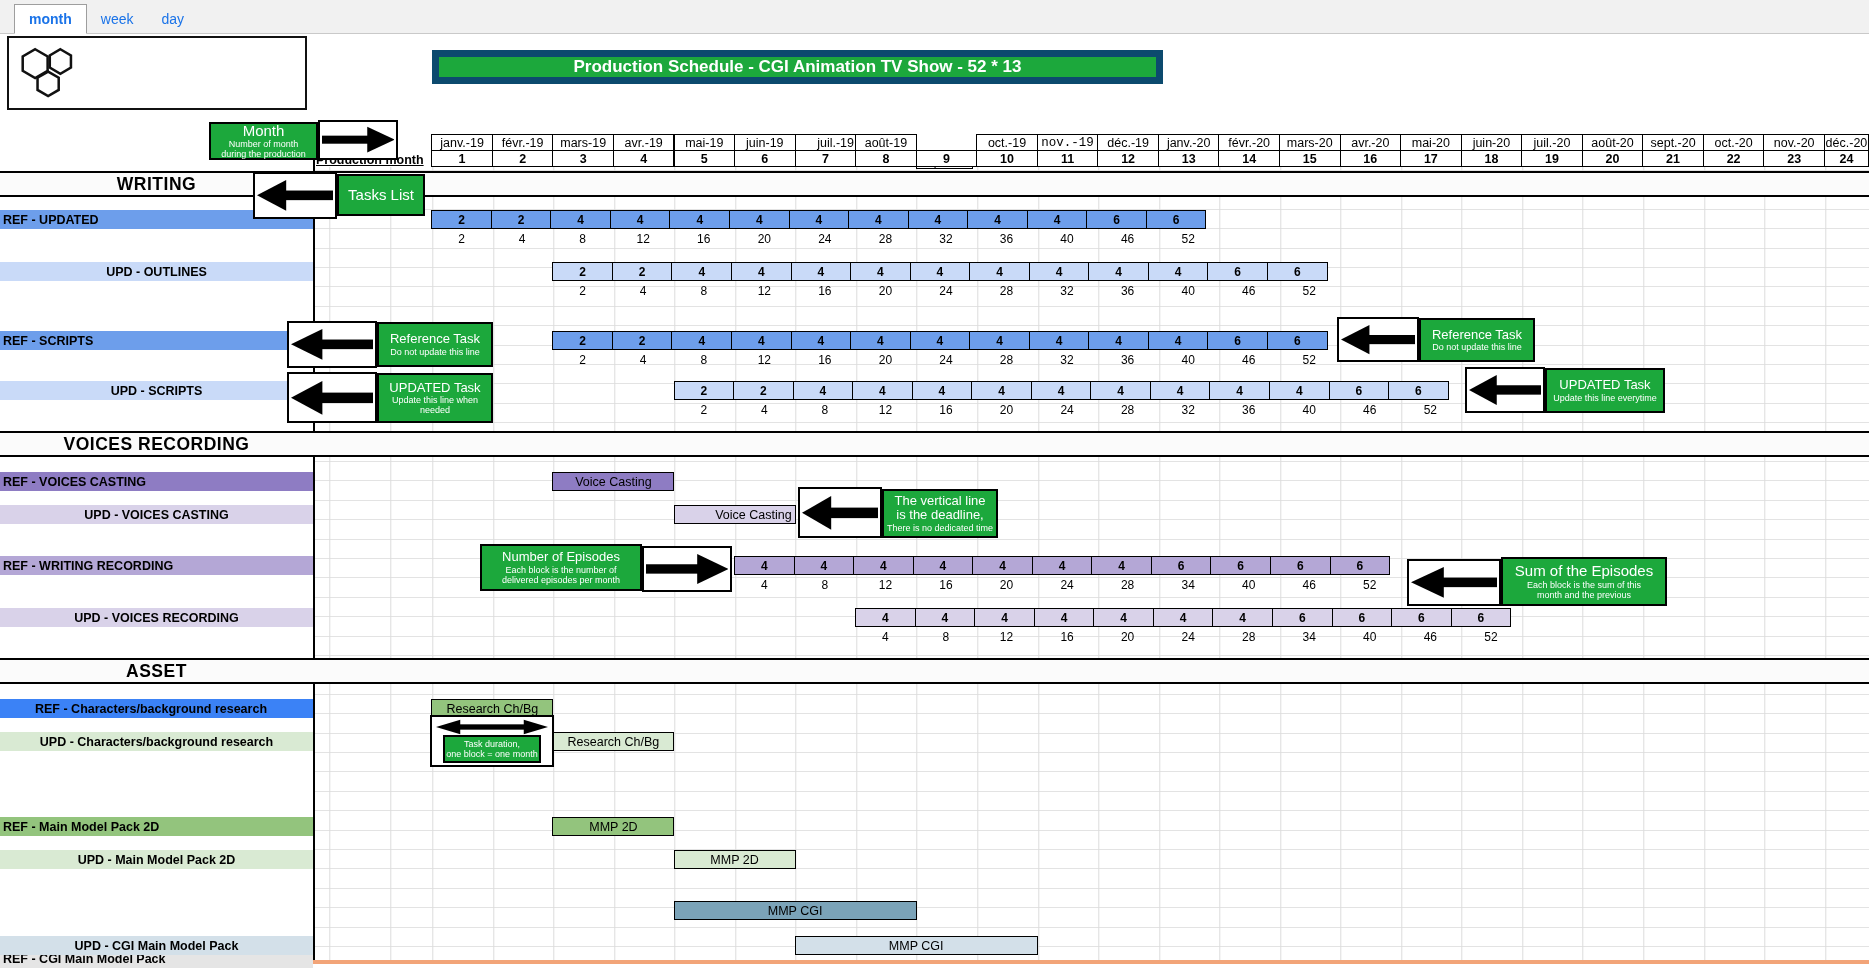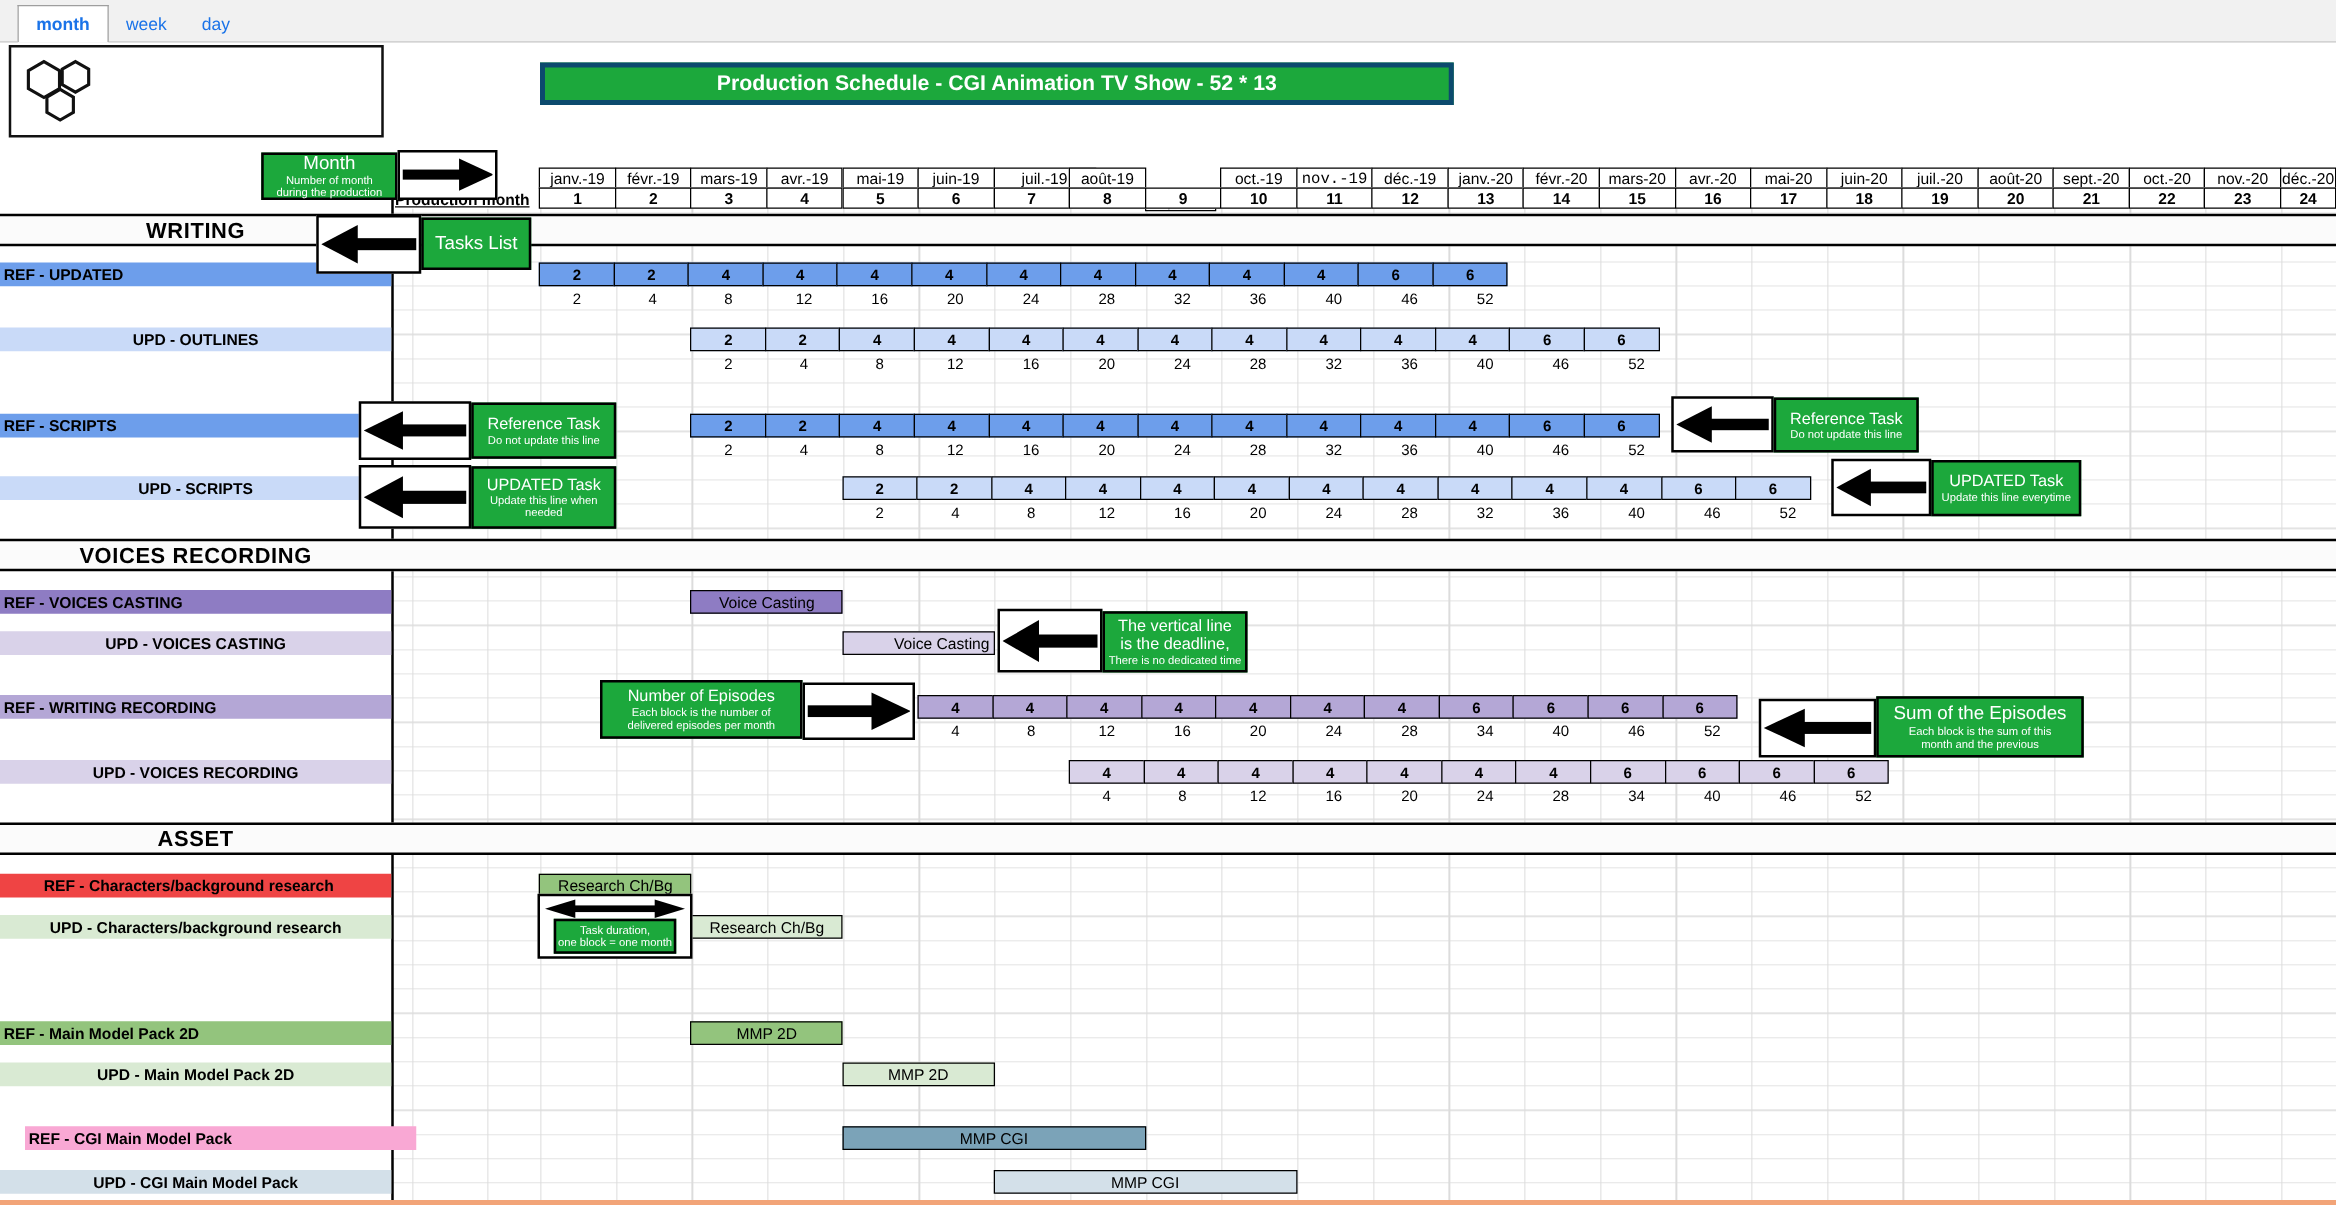--- a/index.html
+++ b/index.html
@@ -7,21 +7,21 @@
   
   .tabbar{position:absolute;left:0;top:0;width:100%;height:34px;background:#f1f1f1;border-bottom:1px solid #c9c9c9;display:flex;align-items:flex-end;padding-left:14px;box-sizing:border-box;}
   .tab{font-size:14px;color:#1a73e8;padding:6px 14px;cursor:pointer;}
   .tab.active{background:#fff;border:1px solid #9e9e9e;border-bottom:1px solid #fff;font-weight:bold;margin-bottom:-1px;}
   
   .logo{position:absolute;left:7px;top:36px;width:300px;height:74px;border:2px solid #111;background:#fff;display:flex;align-items:center;padding-left:6px;box-sizing:border-box;}
   .logo-text{font-size:46px;letter-spacing:1px;color:#151515;white-space:nowrap;}
   .logo-text .cg{font-weight:400;color:#2b2b2b;}
   .logo-text .wire{font-weight:700;}
   
-  .titlebar{position:absolute;left:432px;top:50px;width:731px;height:34px;background:var(--green);border:4px solid #0c4a6e;box-sizing:border-box;display:flex;align-items:center;justify-content:center;color:#fff;font-weight:bold;font-size:17px;}
+  .titlebar{position:absolute;left:432px;top:50px;width:731px;height:34px;background:var(--green);border:7px solid #0c4a6e;box-sizing:border-box;display:flex;align-items:center;justify-content:center;color:#fff;font-weight:bold;font-size:17px;}
   
   .gridlayer{position:absolute;left:313px;top:167px;width:1556px;height:795px;
     background-image:repeating-linear-gradient(90deg,#dcdcdc 0 1px,transparent 1px 60.55px),
                      repeating-linear-gradient(180deg,#e3e3e3 0 1px,transparent 1px 19.4px);
     background-position:119.3px 0,0 3px;}
   .vline{position:absolute;left:313px;top:135px;width:2px;height:827px;background:#000;}
   .orange-line{position:absolute;left:0;top:960px;width:100%;height:4px;background:#f2a478;}
   
   .mcell,.ncell{position:absolute;height:17px;border:1px solid #000;background:#fff;box-sizing:border-box;display:flex;align-items:center;justify-content:center;font-size:12.5px;overflow:hidden;white-space:nowrap;}
   .ncell{font-weight:bold;}
@@ -309,29 +309,29 @@
         <div class="scell">20</div>
         <div class="scell">24</div>
         <div class="scell">28</div>
         <div class="scell">34</div>
         <div class="scell">40</div>
         <div class="scell">46</div>
         <div class="scell">52</div>
       </div>
       <div class="secband" style="top: 658px;"></div>
       <div class="seclabel" style="top: 658px;">ASSET</div>
-      <div class="rowlabel left" style="top: 699px; background: #ef4444; padding-left: 35px;">REF - Characters/background research</div>
+      <div class="rowlabel left" style="top: 699px; background: #3b82f6; padding-left: 35px;">REF - Characters/background research</div>
       <div class="textbar" style="left: 431.3px; top: 699px; width: 122.1px; background: rgb(147, 196, 125);">Research Ch/Bg</div>
       <div class="rowlabel center" style="top: 732px; background: rgb(217, 234, 211);">UPD - Characters/background research</div>
       <div class="textbar" style="left: 552.4px; top: 732px; width: 122.1px; background: rgb(217, 234, 211);">Research Ch/Bg</div>
       <div class="rowlabel left" style="top: 817px; background: rgb(147, 196, 125);">REF - Main Model Pack 2D</div>
       <div class="textbar" style="left: 552.4px; top: 817px; width: 122.1px; background: rgb(147, 196, 125);">MMP 2D</div>
       <div class="rowlabel center" style="top: 850px; background: rgb(217, 234, 211);">UPD - Main Model Pack 2D</div>
       <div class="textbar" style="left: 673.5px; top: 850px; width: 122.1px; background: rgb(217, 234, 211);">MMP 2D</div>
-      <div class="rowlabel left" style="top: 901px; background: #f9a8d4; margin-left: 20px;">REF - CGI Main Model Pack</div>
+      <div class="rowlabel left" style="top: 949px; background: #e5e5e5;">REF - CGI Main Model Pack</div>
       <div class="textbar" style="left: 673.5px; top: 901px; width: 243.2px; background: rgb(123, 163, 184);">MMP CGI</div>
       <div class="rowlabel center" style="top: 936px; background: rgb(211, 224, 233);">UPD - CGI Main Model Pack</div>
       <div class="textbar" style="left: 794.6px; top: 936px; width: 243.2px; background: rgb(211, 224, 233);">MMP CGI</div>
     </div>
 
   <div class="gbox" style="left:209px;top:122px;width:109px;height:38px;">
     <div class="gtitle">Month</div>
     <div class="gsub">Number of month</div>
     <div class="gsub">during the production</div>
   </div>

